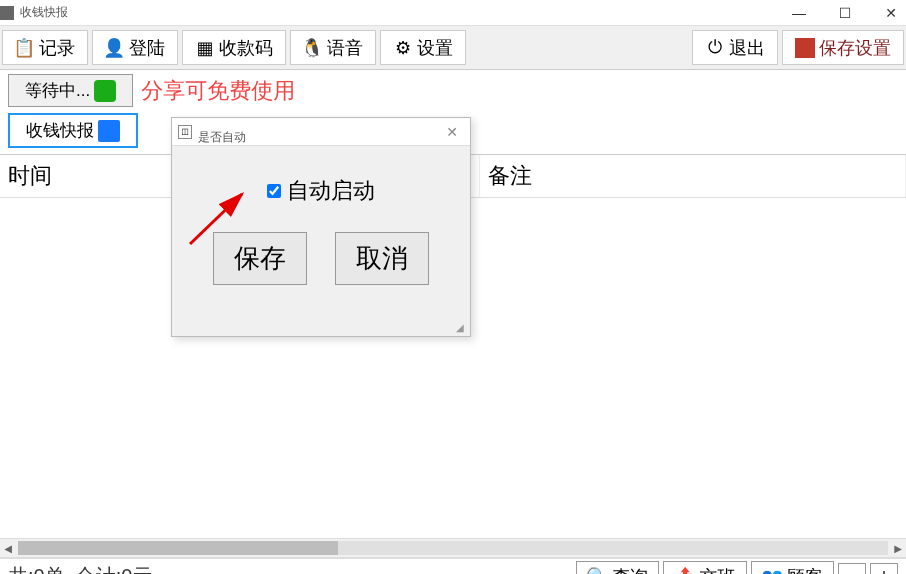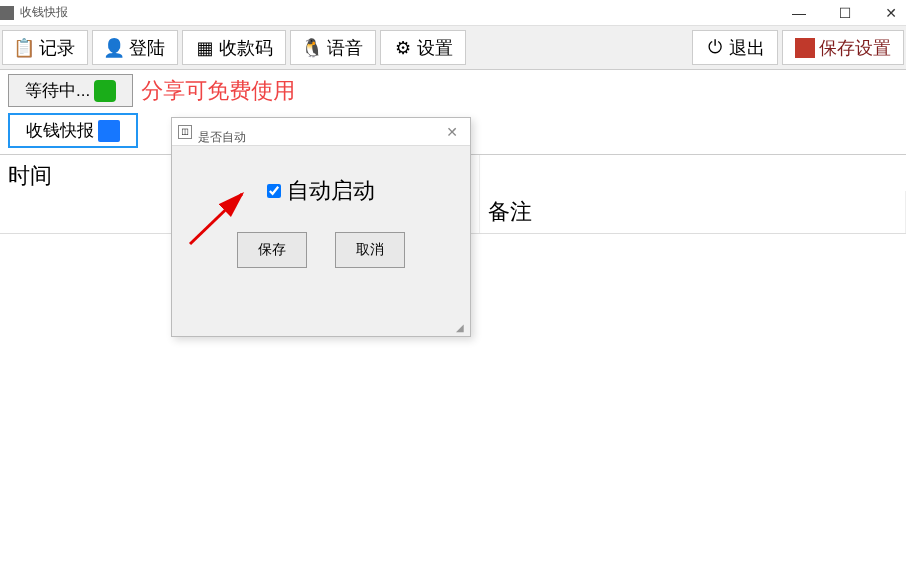--- a/index.html
+++ b/index.html
@@ -38,21 +38,21 @@
     
     .quickrow2 { display: flex; align-items: center; padding: 2px 8px 6px; gap: 4px; position: relative; z-index: 3; border-bottom: 1px solid #ccc; }
     
     
     .table-container { position: relative; z-index: 2; }
     .table-header { display: flex; border-bottom: 1px solid #ddd; }
     .th { font-size: 22px; padding: 6px 8px; border-right: 1px solid #eee; }
     .th1 { width: 184px; }
     .th2 { width: 296px; }
     .th3 { width: 152px; }
-    .th4 { flex: 1; margin-top: 36px; }
+    .th4 { flex: 1; }
     .table-body { height: 340px; }
     
     
     .hscroll { height: 20px; background: #f0f0f0; border-top: 1px solid #ddd; border-bottom: 1px solid #ddd; display: flex; align-items: center; }
     .hscroll-left { width: 16px; text-align: center; color: #666; font-size: 10px; }
     .hscroll-track { flex: 1; height: 14px; background: #e0e0e0; margin: 0 2px; position: relative; }
     .hscroll-thumb { height: 14px; width: 320px; background: #bdbdbd; position: absolute; left: 0; }
     .hscroll-right { width: 16px; text-align: center; color: #666; font-size: 10px; }
     
     
@@ -65,21 +65,21 @@
     
     .dialog { position: absolute; top: 117px; left: 171px; width: 300px; height: 220px; background: #f0f0f0; border: 1px solid #bbb; box-shadow: 3px 3px 8px rgba(0,0,0,0.15); z-index: 10; }
     .dialog-titlebar { height: 28px; background: #fff; display: flex; align-items: center; padding: 0 6px; border-bottom: 1px solid #ddd; }
     .dialog-icon { width: 14px; height: 14px; border: 1px solid #888; margin-right: 6px; display: flex; align-items: center; justify-content: center; font-size: 8px; }
     .dialog-title { font-size: 12px; color: #555; margin-top: 12px; }
     .dialog-close { margin-left: auto; width: 24px; height: 24px; display: flex; align-items: center; justify-content: center; color: #888; cursor: pointer; font-size: 14px; }
     .dialog-body { padding: 30px 20px 20px; display: flex; flex-direction: column; align-items: center; gap: 26px; }
     .dialog-checkbox-row { display: flex; align-items: center; gap: 6px; font-size: 22px; }
     .dialog-checkbox { width: 14px; height: 14px; }
     .dialog-buttons { display: flex; gap: 28px; }
-    .dialog-btn { border: 1px solid #999; background: #e8e8e8; padding: 8px 20px; font-size: 14px; cursor: pointer; }
+    .dialog-btn { border: 1px solid #999; background: #e8e8e8; padding: 8px 20px; font-size: 26px; cursor: pointer; }
     .dialog-resize { position: absolute; bottom: 2px; right: 2px; width: 12px; height: 12px; color: #999; font-size: 10px; }
     
     
     .arrow { position: absolute; top: 184px; left: 180px; z-index: 11; pointer-events: none; }
   </style>
 </head>
 <body>
 
 <div class="watermark">
   <span class="watermark-logo"></span>

